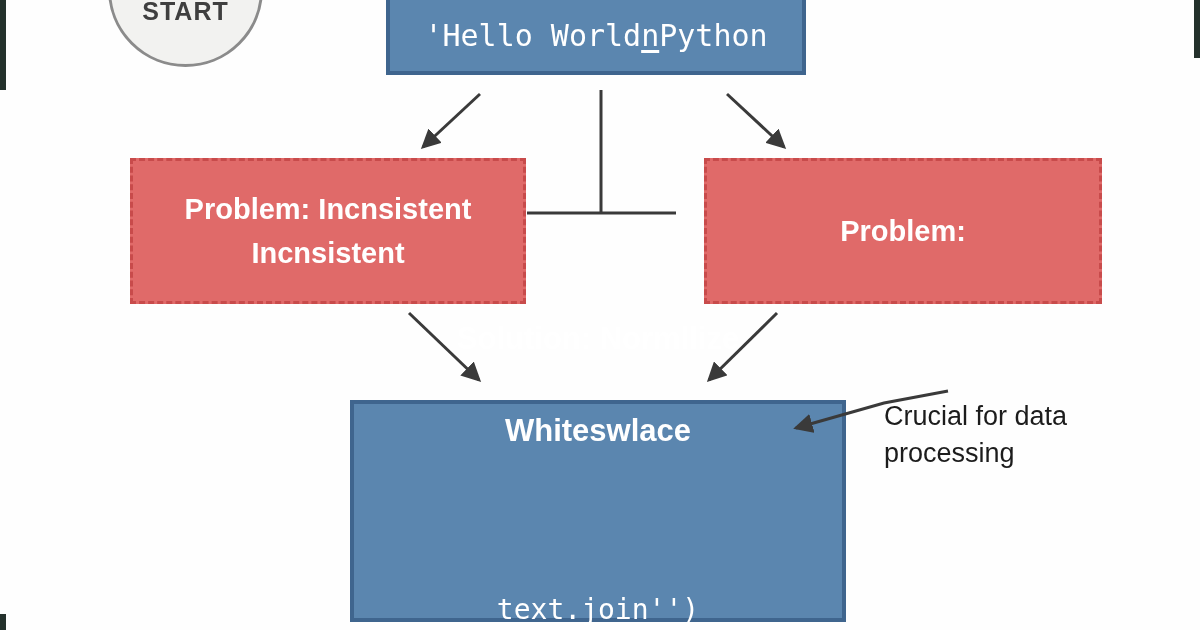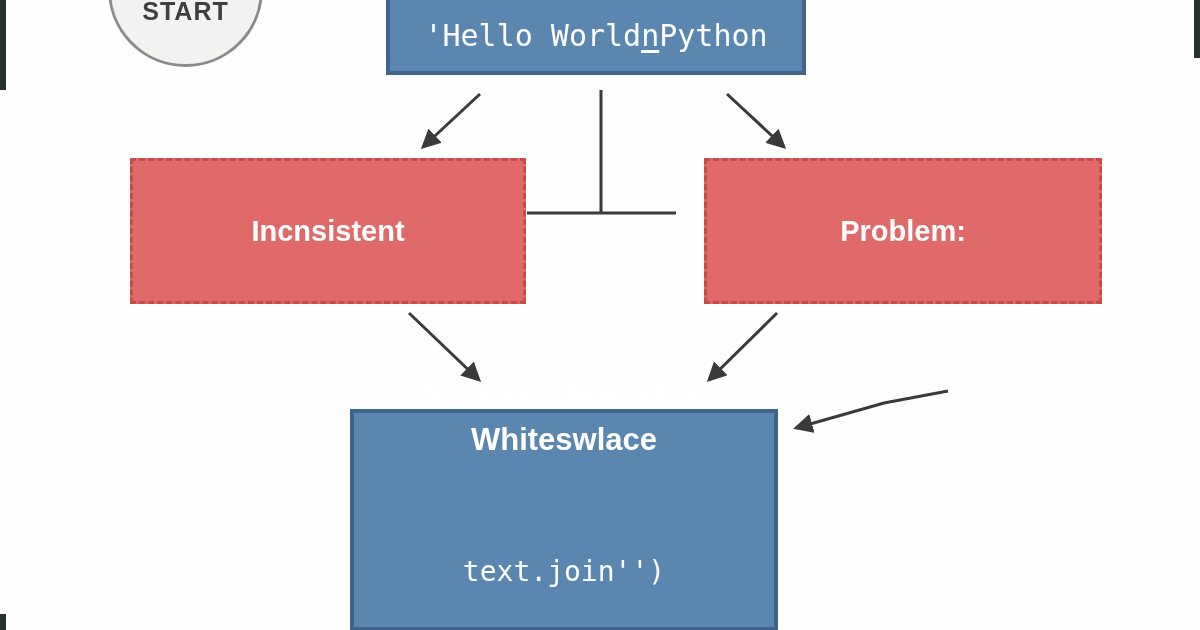--- a/index.html
+++ b/index.html
@@ -29,23 +29,23 @@
         justify-content:flex-end;padding-bottom:18px;}
   .code{font-family:"DejaVu Sans Mono", monospace;font-size:30px;color:var(--text_white);
         white-space:pre;text-align:right;}
   .esc{text-decoration:underline;text-decoration-thickness:3px;text-underline-offset:4px;}
 
   .problem-box{background:var(--red_fill);border:3px dashed var(--red_border);
         font-weight:bold;font-size:29px;line-height:44px;}
   .problem-left{left:130px;top:158px;width:396px;height:146px;}
   .problem-right{left:704px;top:158px;width:398px;height:146px;}
 
-  .solution-box{left:350px;top:409px;width:428px;height:222px;
+  .solution-box{left:350px;top:400px;width:496px;height:222px;
         background:var(--blue_fill);border:4px solid var(--blue_border);
-        padding-top:4px;}
+        padding-top:4px;gap:47px;}
   .solution-title{font-weight:bold;font-size:31px;line-height:45px;}
   .solution-code{margin-top:10px;font-size:28px;line-height:40px;}
 
   .annotation{position:absolute;left:884px;top:398px;width:230px;
         font-size:27px;line-height:37px;color:var(--annotation_text);}
 
   
   .connectors{position:absolute;left:0;top:0;width:1200px;height:630px;
         pointer-events:none;z-index:5;}
   .connectors line,.connectors polyline{stroke:var(--arrow);stroke-width:3;fill:none;}
@@ -68,36 +68,39 @@
 
   <div class="start-circle">
     <span class="start-label">START</span>
   </div>
 
   <div class="node input-box">
     <div class="code"><span>'Hello World</span><span class="esc">n</span><span>Python</span></div>
   </div>
 
   <div class="node problem-box problem-left">
+    <div>Problem: Incnsistent</div>
     <div>Incnsistent</div>
   </div>
 
   <div class="node problem-box problem-right">
     <div>Problem:</div>
   </div>
 
   <div class="node solution-box">
     <div class="solution-title">Solution: Normllize</div>
     <div class="solution-title">Whiteswlace</div>
     <div class="code solution-code">
       <div>text.join'')</div>
     </div>
   </div>
 
   <div class="annotation">
+    <div>Crucial for data</div>
+    <div>processing</div>
   </div>
 
   <svg class="connectors" viewBox="0 0 1200 630">
     <defs>
       <marker id="ah" viewBox="0 0 10 10" refX="8.5" refY="5" markerWidth="6.5" markerHeight="6.5" orient="auto-start-reverse">
         <path class="arrowhead" d="M0,0 L10,5 L0,10 z"></path>
       </marker>
     </defs>
     <line x1="601" y1="90" x2="601" y2="213"></line>
     <line x1="527" y1="213" x2="676" y2="213"></line>

